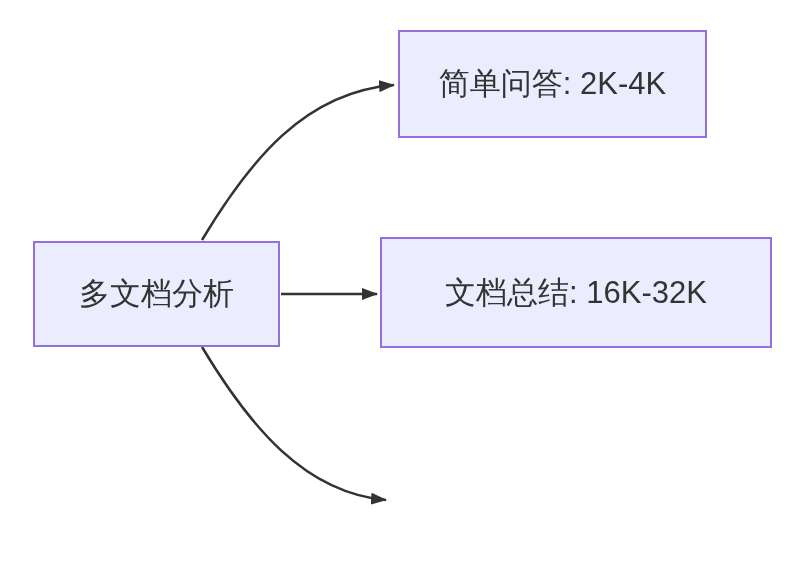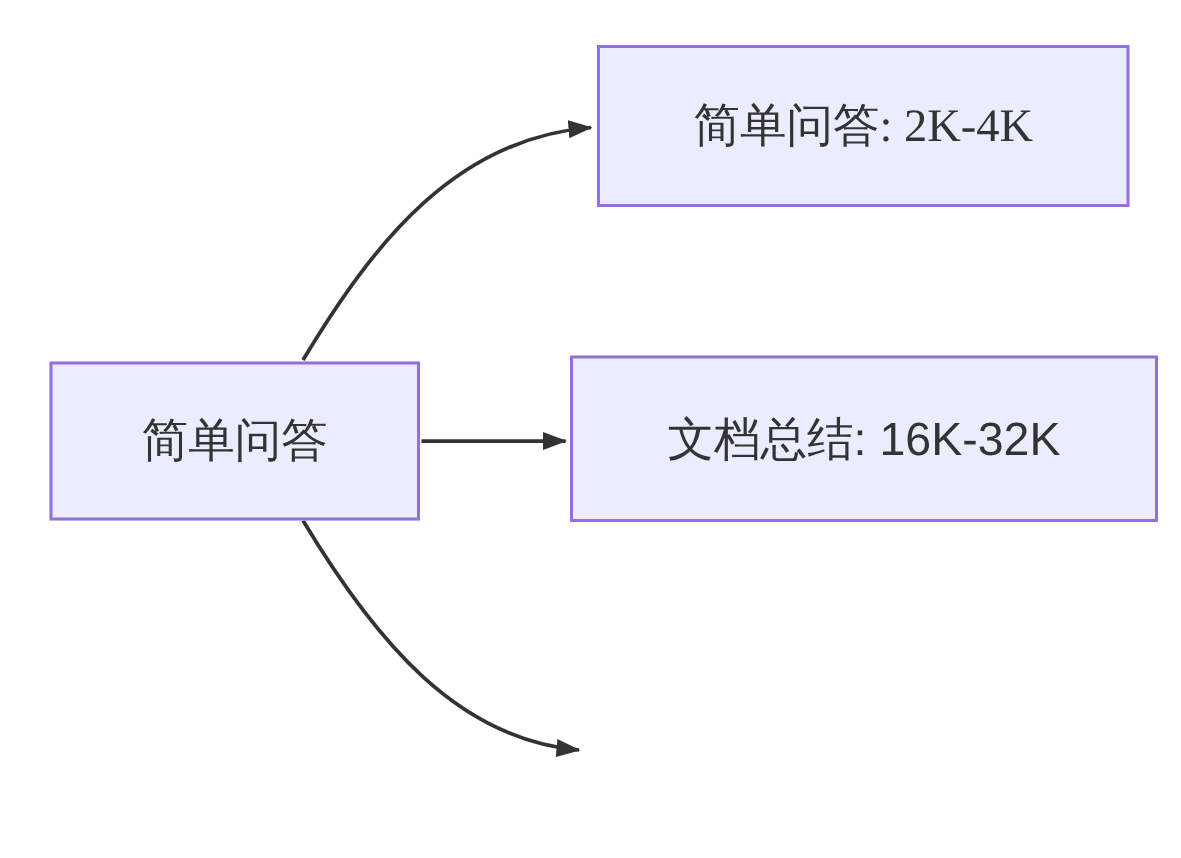--- a/index.html
+++ b/index.html
@@ -32,42 +32,42 @@
     justify-content: center;
     text-align: center;
   }
   .node .label {
     color: #333333;
     font-size: 31px;
     line-height: 1.2;
     white-space: nowrap;
   }
   .node-root     { left: 33px;  top: 241px; width: 247px; height: 106px; }
-  .node-qa       { left: 398px; top: 30px;  width: 355px; height: 108px; font-family: Liberation Serif, serif; }
+  .node-qa       { left: 398px; top: 30px;  width: 309px; height: 108px; }
   .node-summary  { left: 380px; top: 237px; width: 392px; height: 111px; }
   .node-multidoc { left: 389px; top: 444px; width: 384px; height: 112px; }
 </style>
 </head>
 <body>
 
 <div class="canvas">
 
   <svg class="edges-layer" width="787" height="572" viewBox="0 0 787 572" xmlns="http://www.w3.org/2000/svg" aria-hidden="true">
     <defs>
       <marker id="arrowhead" markerUnits="userSpaceOnUse" markerWidth="16" markerHeight="12" refX="15" refY="6" orient="auto">
         <path d="M0,0 L16,6 L0,12 Z" fill="#333333"></path>
       </marker>
     </defs>
     <path d="M 202 240 C 250 160, 305 92, 394 85" fill="none" stroke="#333333" stroke-width="2.5" marker-end="url(#arrowhead)"></path>
     <path d="M 281 294 L 377 294" fill="none" stroke="#333333" stroke-width="2.5" marker-end="url(#arrowhead)"></path>
     <path d="M 202 347 C 250 427, 305 493, 386 500" fill="none" stroke="#333333" stroke-width="2.5" marker-end="url(#arrowhead)"></path>
   </svg>
 
   <div class="node node-root">
-    <span class="label">简单问答</span>
+    <span class="label">多文档分析</span>
   </div>
 
   <div class="node node-qa">
     <span class="label">简单问答: 2K-4K</span>
   </div>
 
   <div class="node node-summary">
     <span class="label">文档总结: 16K-32K</span>
   </div>
 

